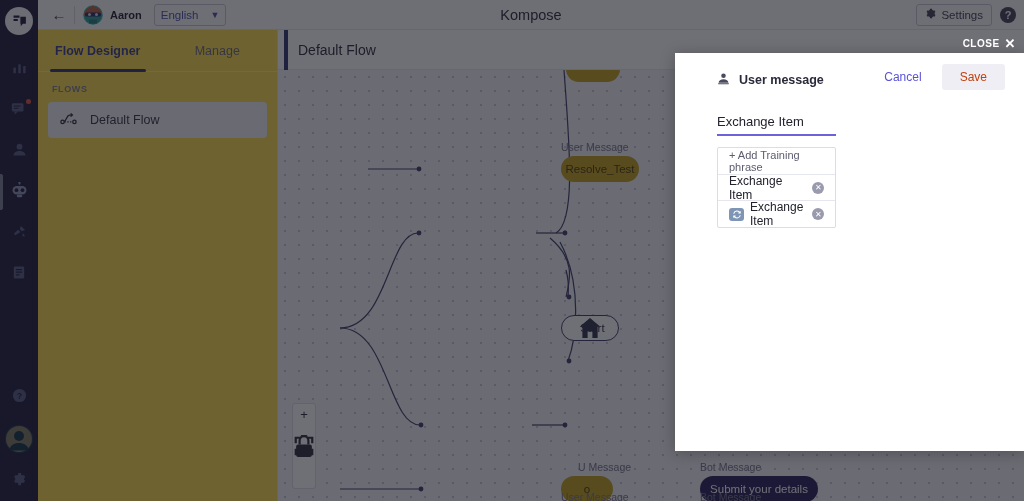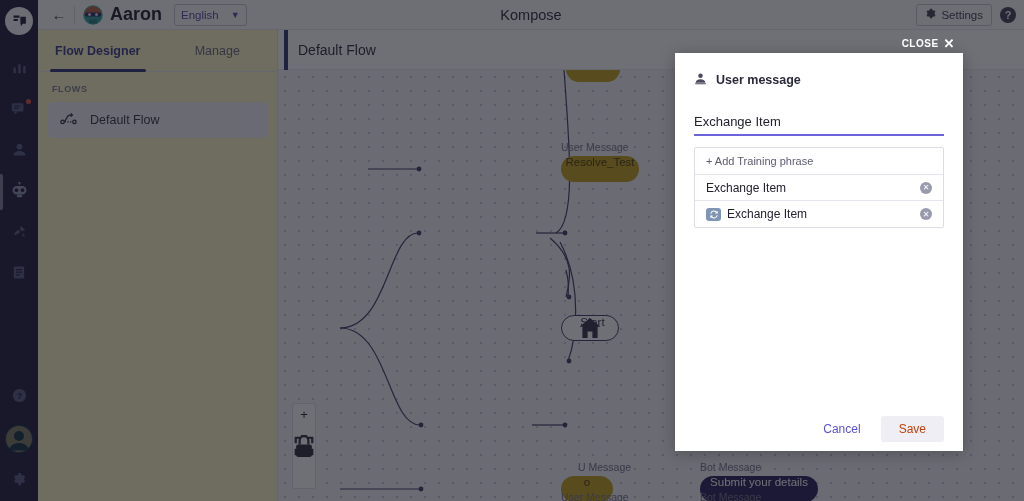--- a/index.html
+++ b/index.html
@@ -40,41 +40,41 @@
 
   
   .topbar {
     position:absolute; left:38px; top:0; right:0; height:30px;
     background:#fbfbfb; border-bottom:1px solid #e6e6ea;
     display:flex; align-items:center; padding:0 8px; z-index:12;
   }
   .back-arrow{ width:26px; height:22px; display:flex;align-items:center;justify-content:center; color:#3a3a46; font-size:15px;}
   .tb-sep{ width:1px; height:18px; background:#d9d9e0; margin:0 8px 0 2px; }
   .bot-avatar{ width:20px;height:20px;border-radius:50%; overflow:hidden; flex:0 0 auto;}
-  .bot-name{ font-size:18px; font-weight:bold; color:#1d1d26; margin-left:7px; }
+  .bot-name{ font-size:11px; font-weight:bold; color:#1d1d26; margin-left:7px; }
   .lang-select{
     margin-left:12px; height:22px; border:1px solid #c9c9d4; border-radius:3px;
     display:flex; align-items:center; padding:0 6px; gap:12px; color:#4b4fa6; font-size:11.5px;
   }
   .chev{ font-size:9px; color:#4b4fa6; }
   .app-title{
     position:absolute; left:0; right:0; text-align:center; font-size:14.5px; color:#2c2c38; pointer-events:none;
   }
   .tb-right{ margin-left:auto; display:flex; align-items:center; gap:8px; z-index:2;}
   .settings-btn{
     height:22px; border:1px solid #c9c9d4; border-radius:3px; display:flex; align-items:center;
     gap:5px; padding:0 8px; font-size:11.5px; color:#3f3f52;
   }
   .help-circle{ width:16px;height:16px;border-radius:50%; background:#3f3f52; color:#fff; font-size:11px;
     display:flex;align-items:center;justify-content:center; font-weight:bold;}
 
   
   .leftpanel{
     position:absolute; left:38px; top:30px; width:240px; bottom:0;
-    background:#fef9c3; border-right:1px solid #e4e4ea; z-index:10;
+    background:#fde047; border-right:1px solid #e4e4ea; z-index:10;
   }
   .tabs{ display:flex; height:42px; border-bottom:1px solid #e8e8ee;}
   .tab{ flex:1; display:flex; align-items:center; justify-content:center; font-size:12.5px; color:#6a6a7d; position:relative;}
   .tab.active{ color:#383b8c; font-weight:bold;}
   .tab.active::after{ content:""; position:absolute; left:12px; right:12px; bottom:-1px; height:3px; background:#2f3275; border-radius:2px;}
   .flows-label{ font-size:9px; letter-spacing:.6px; color:#7e7e90; font-weight:bold; padding:12px 0 8px 14px;}
   .flow-item{
     margin:0 10px; height:36px; background:#f2f2f6; border-radius:4px; display:flex; align-items:center;
     padding:0 12px; gap:13px; font-size:12.5px; color:#33333f;
   }
@@ -88,21 +88,21 @@
   }
   .flow-header::before{ content:""; position:absolute; left:6px; top:0; width:4px; height:40px; background:#2f3275;}
   .canvas{
     position:absolute; left:0; top:40px; right:0; bottom:0;
     background-color:#f3f3f6;
     background-image: radial-gradient(#c8c8d4 1px, transparent 1px);
     background-size: 14px 14px;
   }
   .canvas svg{ position:absolute; left:0; top:0; width:100%; height:100%; }
   .node{
-    position:absolute; height:26px; border-radius:13px; display:flex; 
+    position:absolute; height:26px; border-radius:13px; display:flex; align-items:center;
     justify-content:center; padding:0 14px; font-size:11.5px; white-space:nowrap; color:#ffffff;
   }
   .node.bot{ background:#241f55; }
   .node.user{ background:#c2a019; color:#4a3b00; }
   .node.fallback{ background:#5b5b66; }
   .node.start{ background:#ffffff; color:#2f3048; border:1px solid #3c3d66; gap:5px; }
   .node-label{
     position:absolute; font-size:10.5px; color:#75758a; white-space:nowrap;
   }
   .zoom-ctrls{
@@ -112,23 +112,24 @@
   .zoom-ctrls div{ height:21px; display:flex; align-items:center; justify-content:center; font-size:13px; color:#2c2c38;}
 
   
   .overlay{
     position:absolute; left:0; top:0; width:1024px; height:501px;
     background:rgba(22,22,34,0.62); z-index:40;
   }
 
   
   .modal{
-    position:absolute; left:675px; top:53px; width:288px; height:398px;
-    background:#ffffff; z-index:60; display:flex; flex-direction:column;
+    position:absolute; left:675px; top:53px; width:349px; height:398px;
+    background:#ffffff; z-index:60; display:flex; flex-direction:row;
     box-shadow:0 2px 14px rgba(0,0,0,.25);
+    padding-left:23px;
   }
   .modal-close{
     position:absolute; right:8px; top:-17px; color:#ffffff; font-size:10px; font-weight:bold;
     letter-spacing:.5px; display:flex; align-items:center; gap:5px; z-index:61;
   }
   .modal-close .x{ font-size:13px; font-weight:bold; }
   .modal-body{ padding:19px 19px 0 19px; flex:1; display:flex; flex-direction:column; overflow:hidden;}
   .modal-title{ display:flex; align-items:center; gap:9px; font-size:12.5px; color:#2a2a3a; font-weight:bold;}
   .modal-sub{ margin-top:10px; font-size:11.5px; color:#6d6d80; }
   .name-input{

